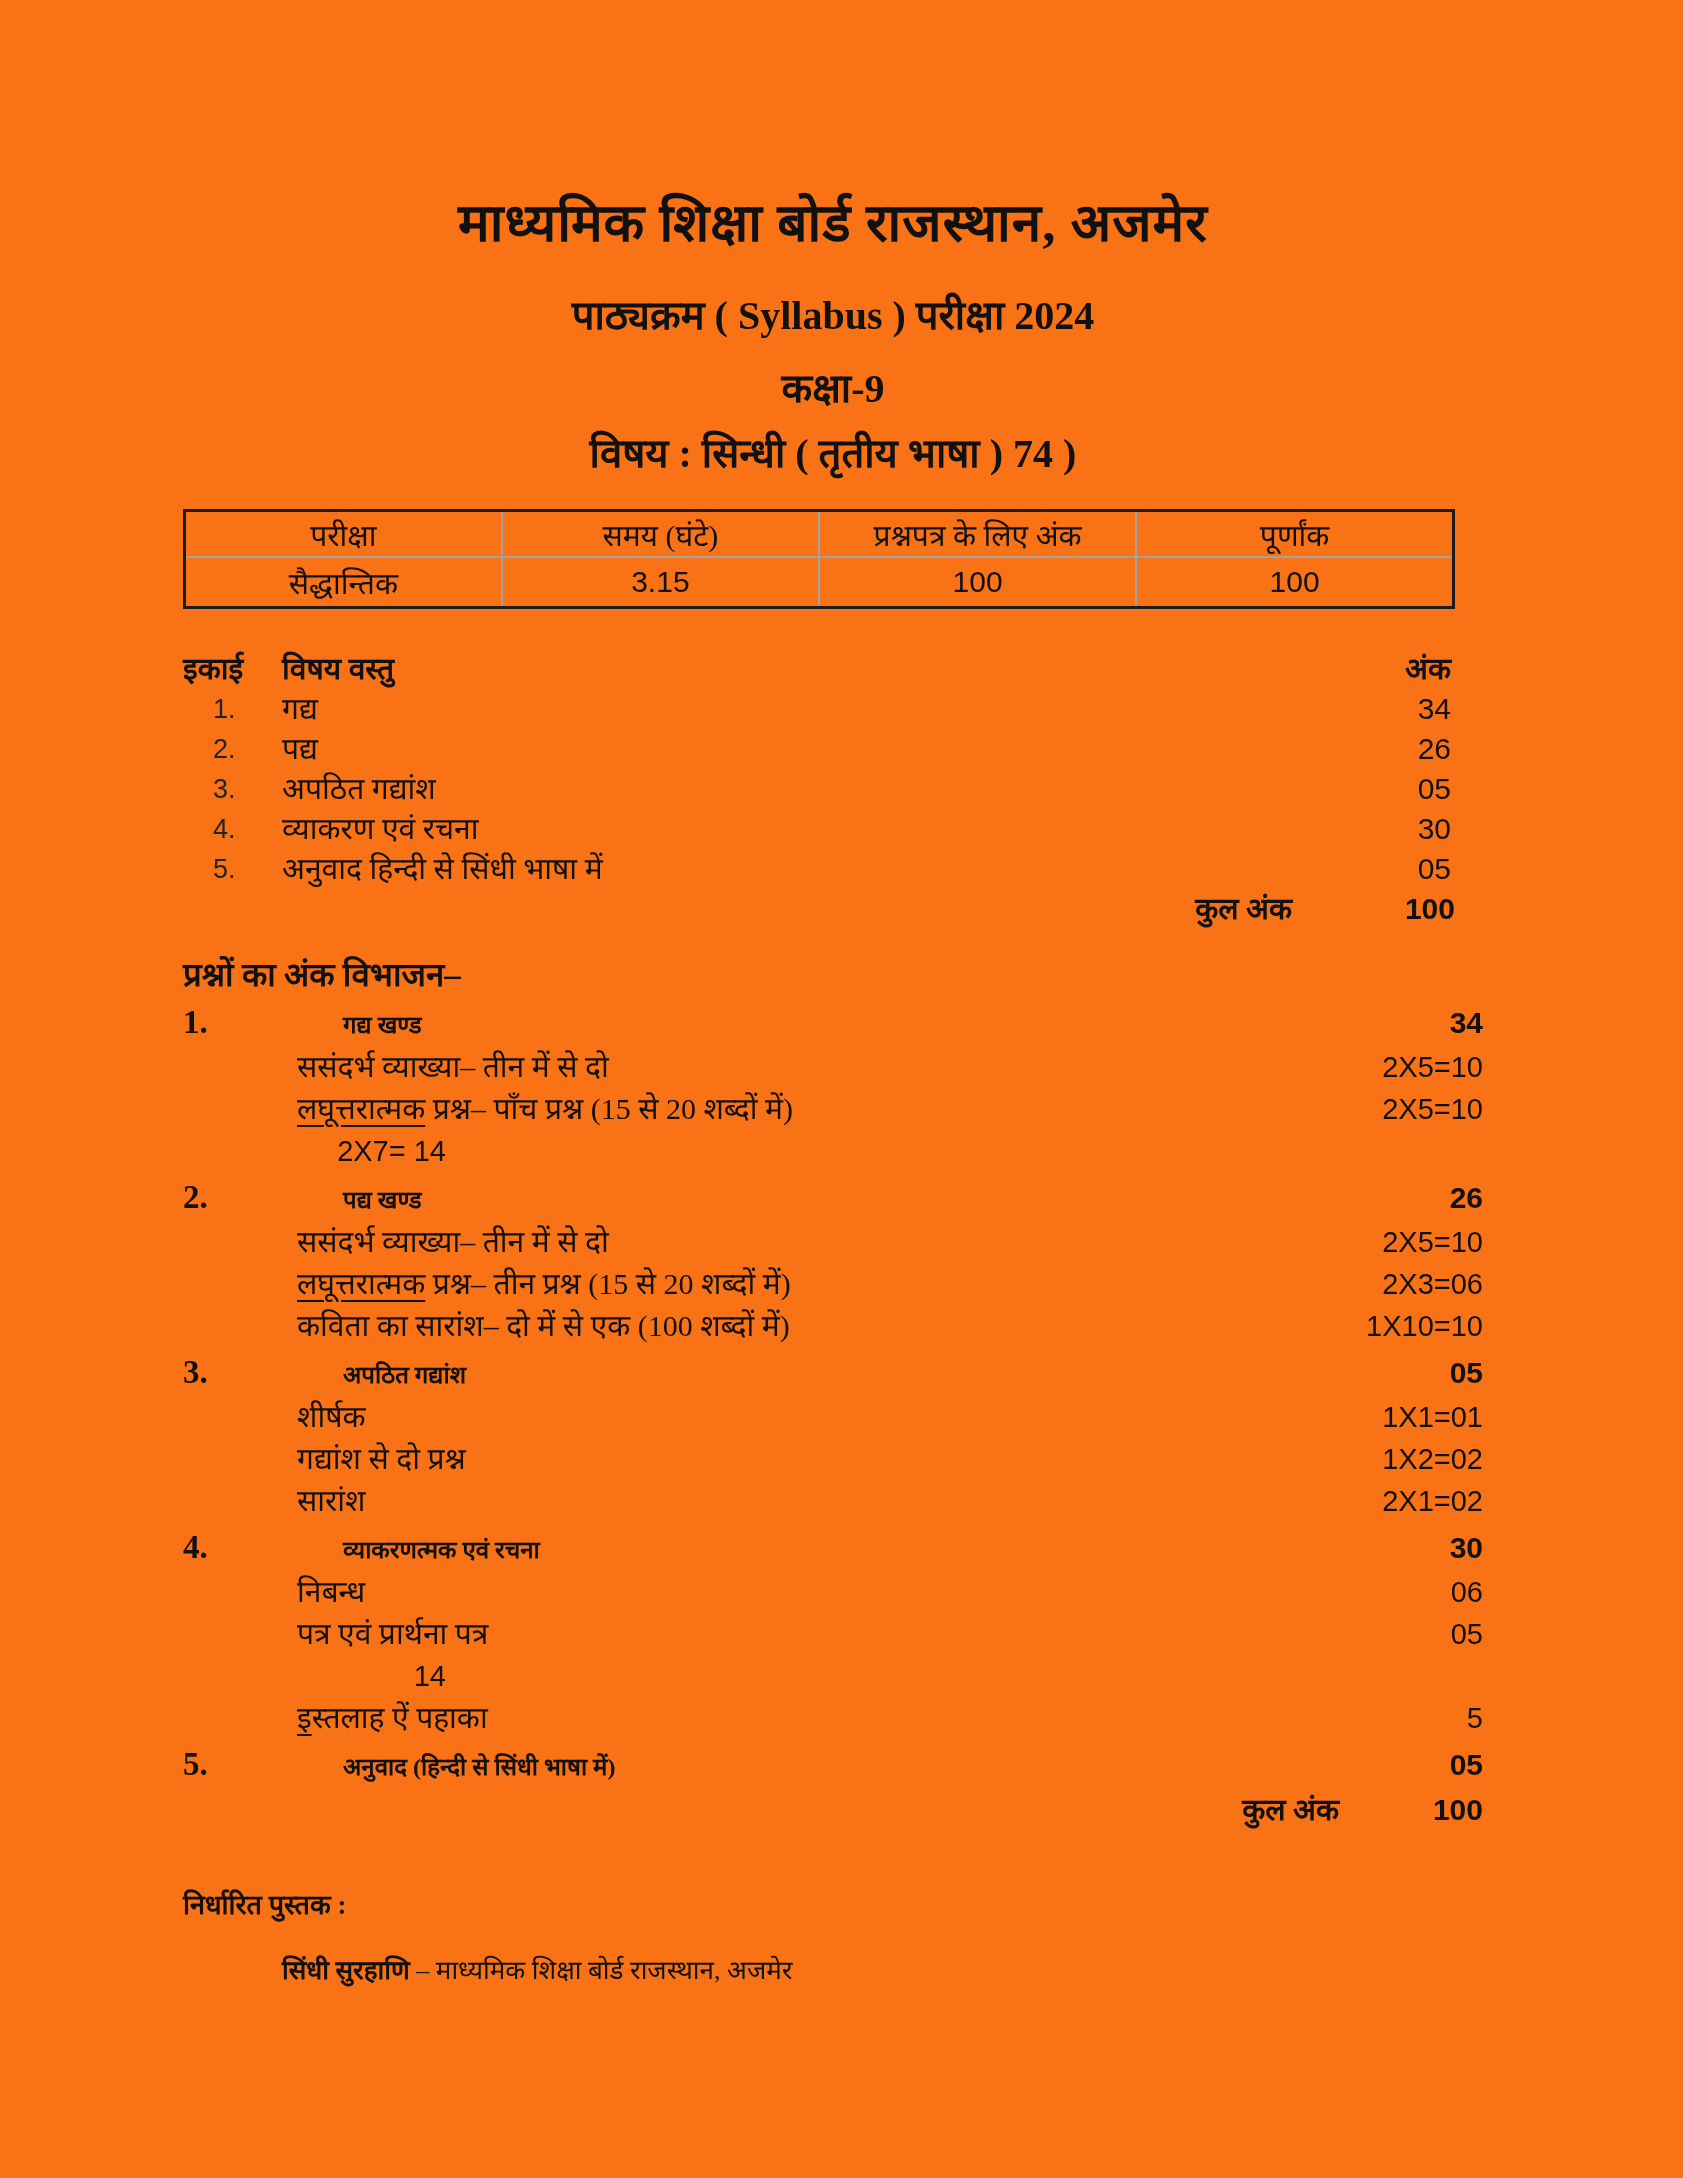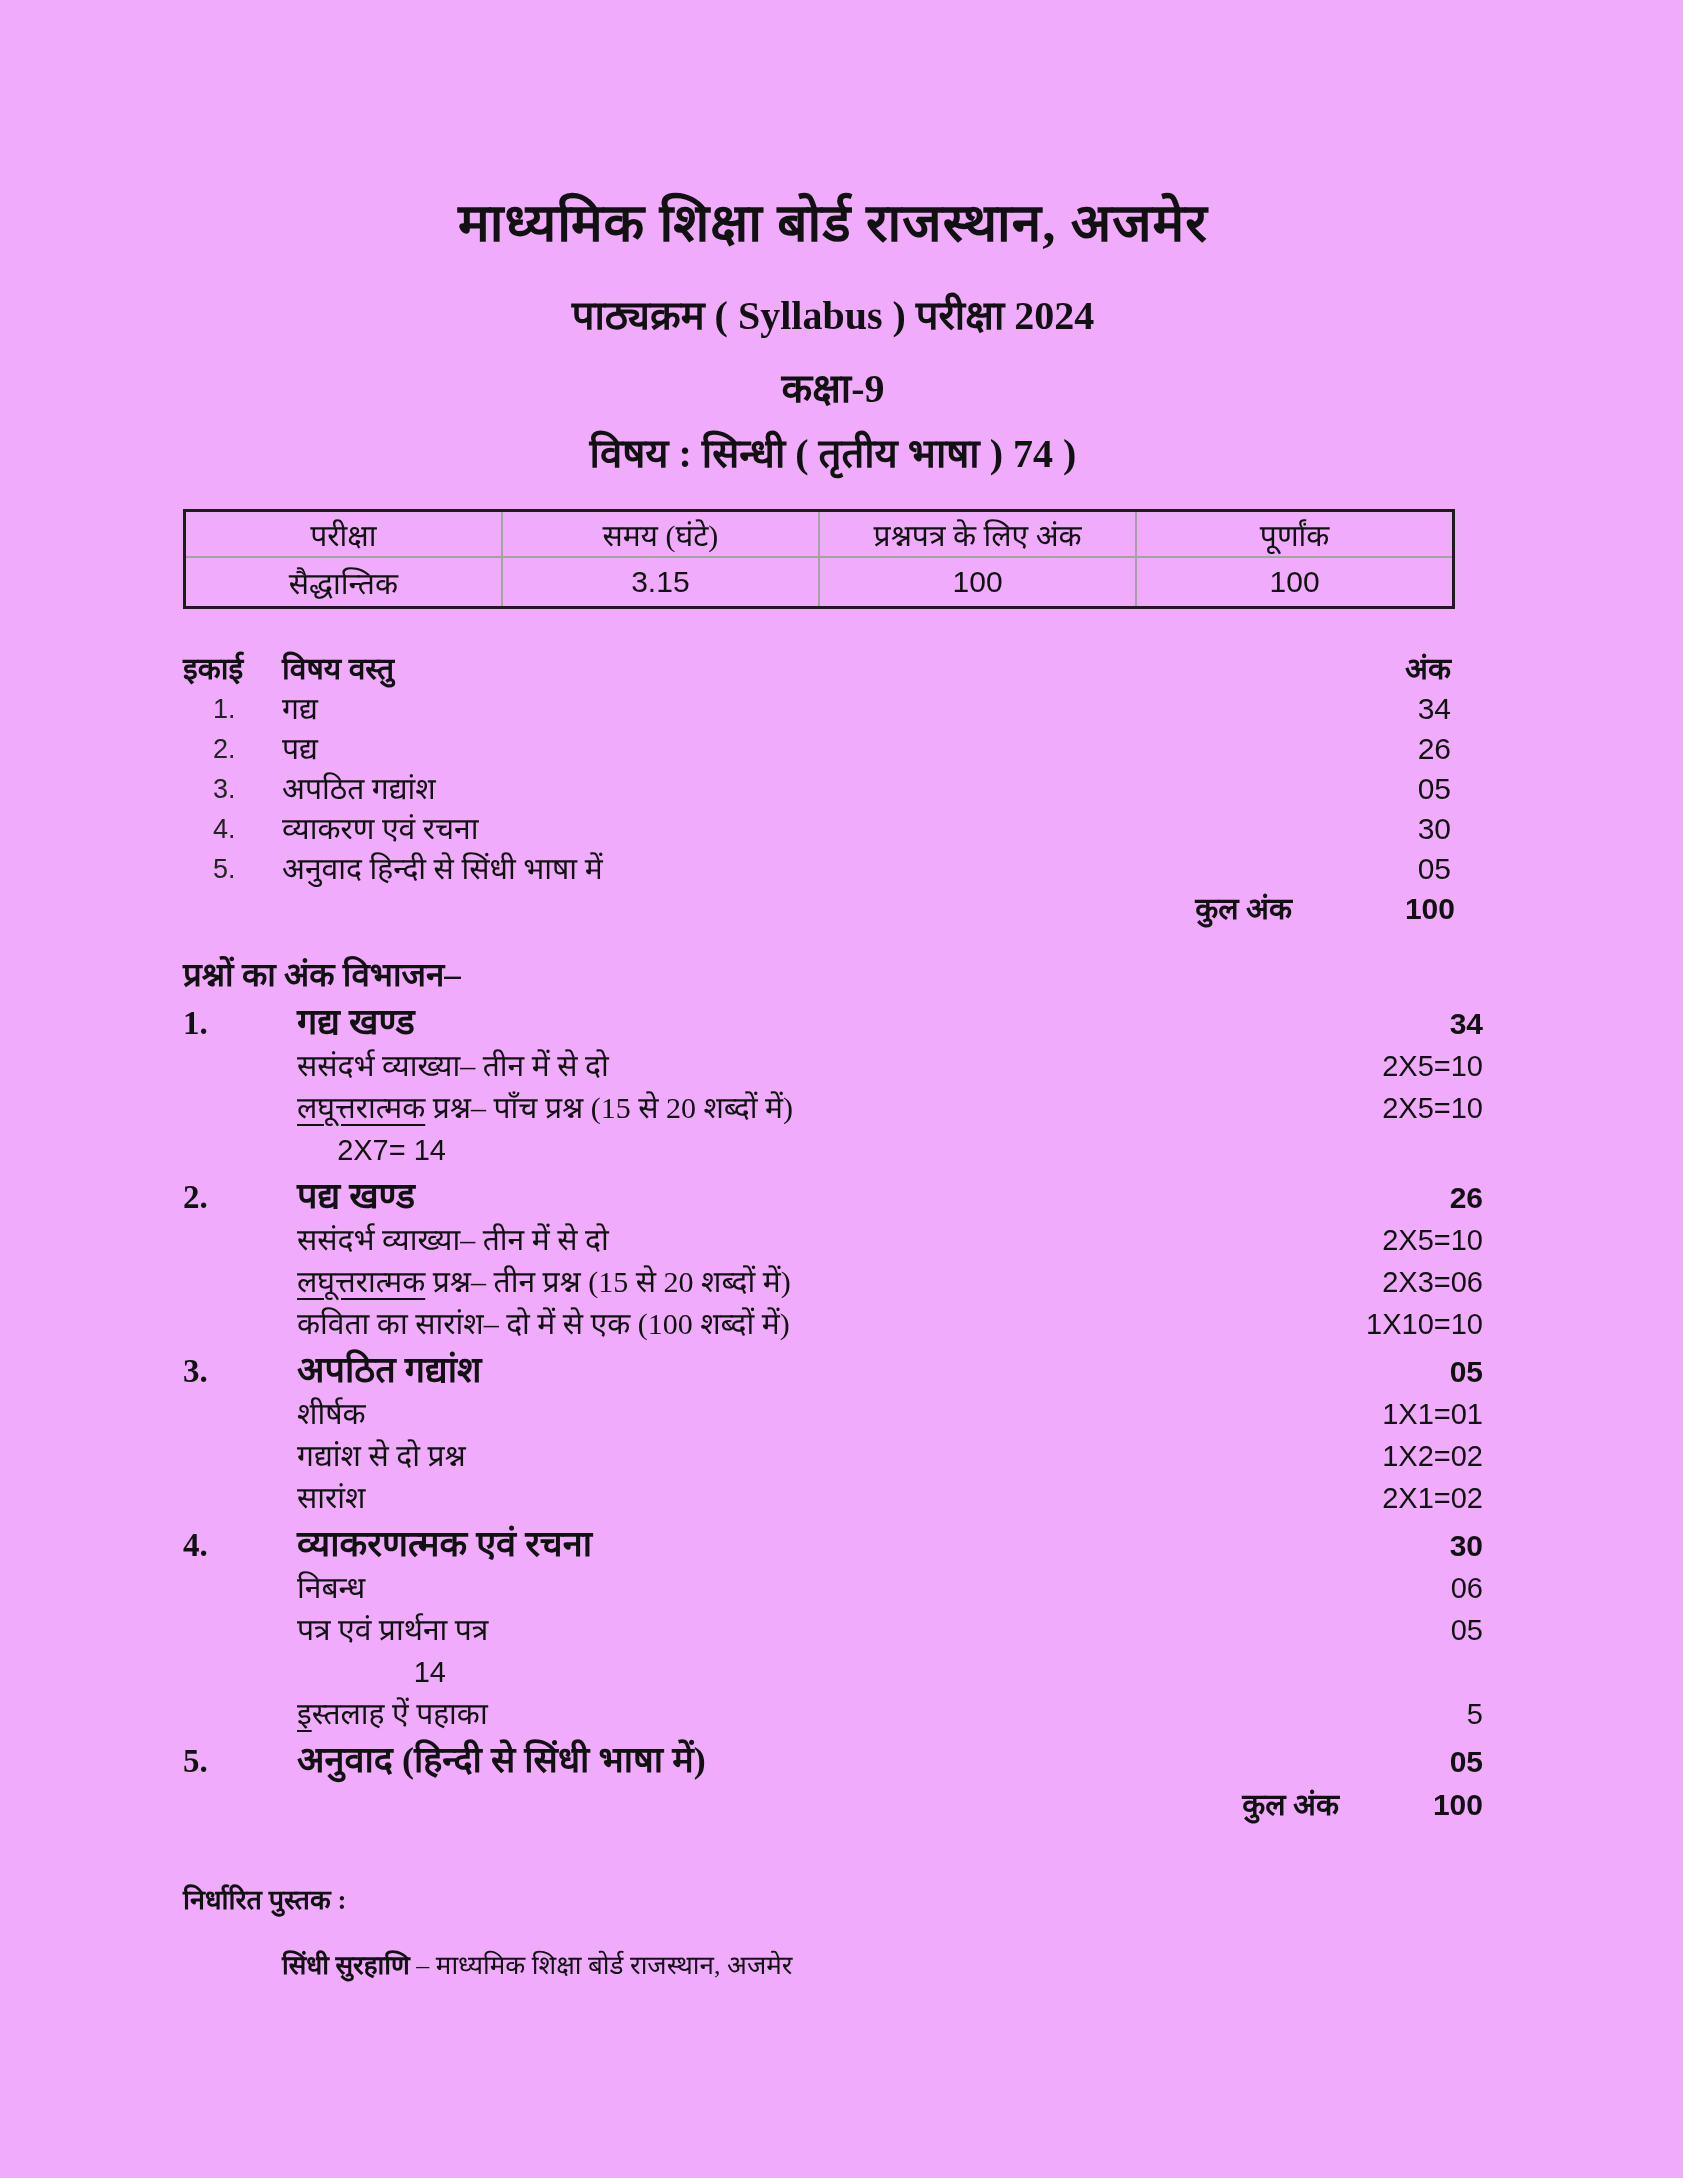--- a/index.html
+++ b/index.html
@@ -1,20 +1,20 @@
 <!DOCTYPE html>
 <html><head>
 <meta charset="utf-8">
 <style>
   html,body{margin:0;padding:0;background:#e8e8e8;}
   .page{
     position:relative;
     width:1683px;height:2178px;
     margin:0 auto;
-    background:#f0abfc;
+    background:#f97316;
     color:#111;
     font-family:"Liberation Serif","DejaVu Sans",sans-serif;
     overflow:hidden;
   }
   .content{position:absolute;left:183px;top:0;width:1300px;}
 
   
   .titles{text-align:center;padding-top:188px;}
   .title-main{font-size:53px;line-height:71px;font-weight:bold;letter-spacing:1px;}
   .title-sub{font-size:40px;line-height:55px;font-weight:bold;margin-top:29px;}
@@ -55,21 +55,21 @@
                     font-family:"Liberation Sans","DejaVu Sans",sans-serif;}
 
   
   .division{margin-top:24px;font-size:30px;}
   .d-heading{font-size:33px;font-weight:bold;line-height:44px;}
   .drow{display:flex;align-items:baseline;line-height:42px;}
   .drow.sec{margin-top:4px;}
   .d-no{width:114px;flex:none;font-weight:bold;font-size:33px;
         font-family:"Liberation Serif","DejaVu Serif",serif;}
   .d-text{flex:1;}
-  .drow.sec .d-text{font-weight:bold;font-size:36px;}
+  .drow.sec .d-text{font-weight:bold;font-size:24px;margin-left:46px;}
   .d-marks{width:149px;flex:none;text-align:right;
            font-family:"Liberation Sans","DejaVu Sans",sans-serif;font-size:29px;}
   .drow.sec .d-marks{font-weight:bold;font-size:30px;}
   .uline{text-decoration:underline;text-underline-offset:6px;text-decoration-thickness:2px;}
   .d-total{display:flex;justify-content:flex-end;align-items:baseline;line-height:44px;}
   .d-total .t-label{font-weight:bold;}
   .d-total .t-value{width:144px;text-align:right;font-weight:bold;
                     font-family:"Liberation Sans","DejaVu Sans",sans-serif;}
 
   

